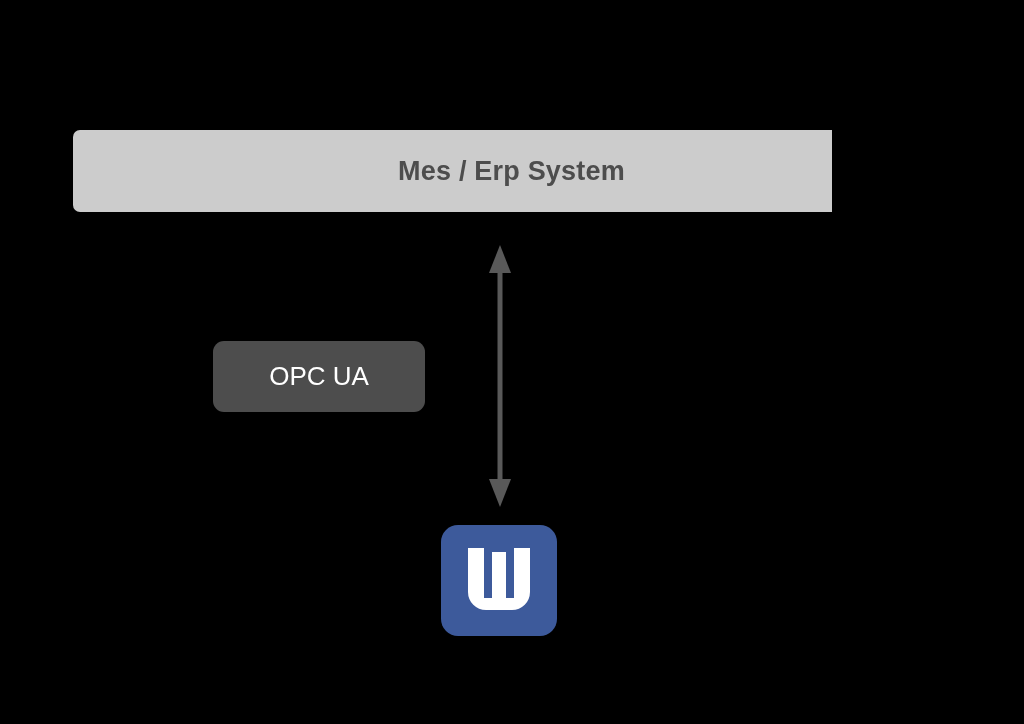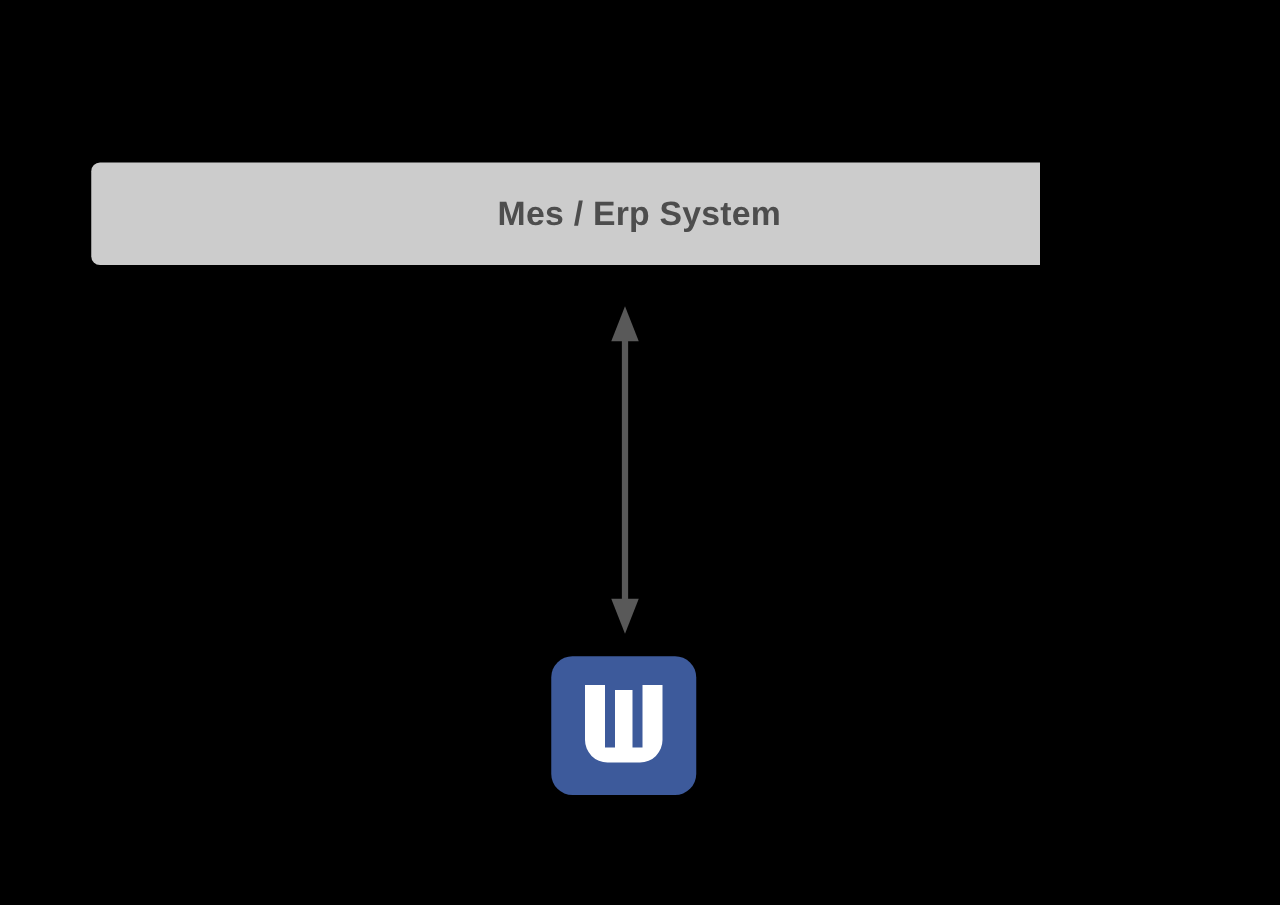--- a/index.html
+++ b/index.html
@@ -97,20 +97,23 @@
   </div>
 
   <div class="connector">
     <svg width="60" height="272" viewBox="0 0 60 272">
       <line x1="30" y1="30" x2="30" y2="242" stroke="#595959" stroke-width="5"></line>
       <polygon points="30,5 19,33 41,33" fill="#595959"></polygon>
       <polygon points="30,267 19,239 41,239" fill="#595959"></polygon>
     </svg>
   </div>
 
+  <div class="protocol-box left">
+    <span class="protocol-label">OPC UA</span>
+  </div>
 
 
   <div class="logo-tile">
     <svg class="logo-mark" width="70" height="66" viewBox="0 0 70 66">
       <path d="M4 0 H20 V50 H28 V4 H42 V50 H50 V0 H66 V44
                A18 18 0 0 1 48 62 H22 A18 18 0 0 1 4 44 Z" fill="#ffffff"></path>
     </svg>
   </div>
 
 </div>

